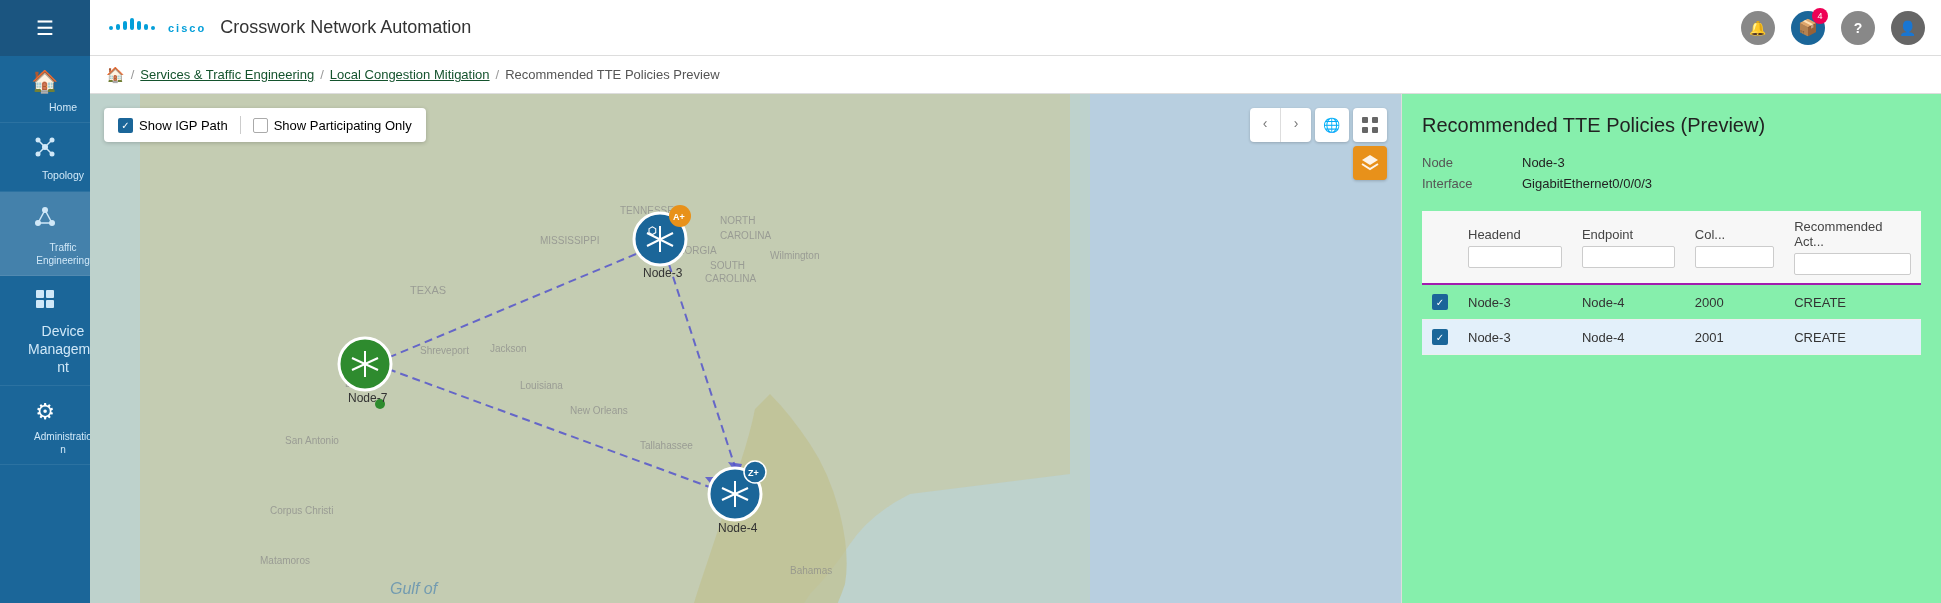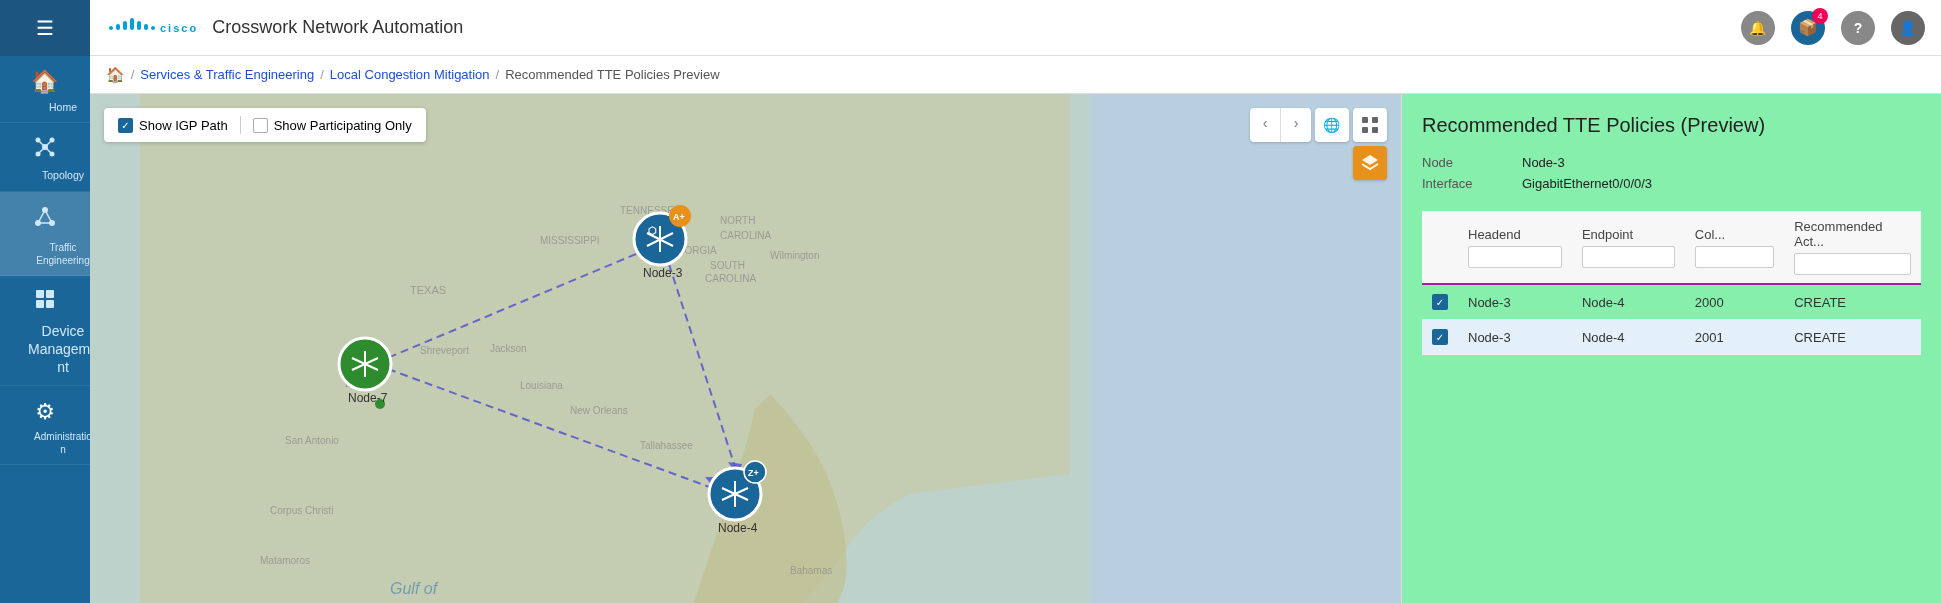--- a/index.html
+++ b/index.html
@@ -37,21 +37,21 @@
     .badge { position: absolute; top: -3px; right: -3px; background: #e05; color: #fff; border-radius: 50%; width: 16px; height: 16px; font-size: 9px; display: flex; align-items: center; justify-content: center; }
 
     
     #breadcrumb {
       position: absolute; left: 90px; top: 56px; right: 0; height: 38px;
       background: #fff; border-bottom: 1px solid #ddd;
       display: flex; align-items: center; padding: 0 16px; font-size: 13px;
     }
     .breadcrumb-home { color: #1b6699; cursor: pointer; font-size: 15px; }
     .breadcrumb-sep { margin: 0 6px; color: #999; }
-    .breadcrumb-link { color: #1d4ed8; cursor: pointer; }
+    .breadcrumb-link { color: #14532d; cursor: pointer; text-decoration: underline; }
     .breadcrumb-current { color: #555; }
 
     
     #main {
       position: absolute; left: 90px; top: 94px; right: 0; bottom: 0;
       display: flex;
     }
 
     
     #map-area {
@@ -181,21 +181,21 @@
 
     <svg width="52" height="28" viewBox="0 0 52 28" fill="none">
       <rect x="24" y="4" width="4" height="12" rx="2" fill="#049fd9"></rect>
       <rect x="17" y="7" width="4" height="9" rx="2" fill="#049fd9"></rect>
       <rect x="31" y="7" width="4" height="9" rx="2" fill="#049fd9"></rect>
       <rect x="10" y="10" width="4" height="6" rx="2" fill="#049fd9"></rect>
       <rect x="38" y="10" width="4" height="6" rx="2" fill="#049fd9"></rect>
       <rect x="3" y="12" width="4" height="4" rx="2" fill="#049fd9"></rect>
       <rect x="45" y="12" width="4" height="4" rx="2" fill="#049fd9"></rect>
     </svg>
-    <span style="font-size:11px;color:#049fd9;font-weight:bold;letter-spacing:2px;margin-left:2px;">cisco</span>
+    <span style="font-size:11px;color:#049fd9;font-weight:bold;letter-spacing:2px;margin-left:10px;">cisco</span>
   </div>
   <span class="app-title">Crosswork Network Automation</span>
   <div class="topbar-icons">
     <div class="topbar-icon-btn" style="background:#888;">
       <span>🔔</span>
     </div>
     <div class="topbar-icon-btn" style="background:#1b6699; position:relative;">
       <span style="font-size:16px;">📦</span>
       <span class="badge">4</span>
     </div>

